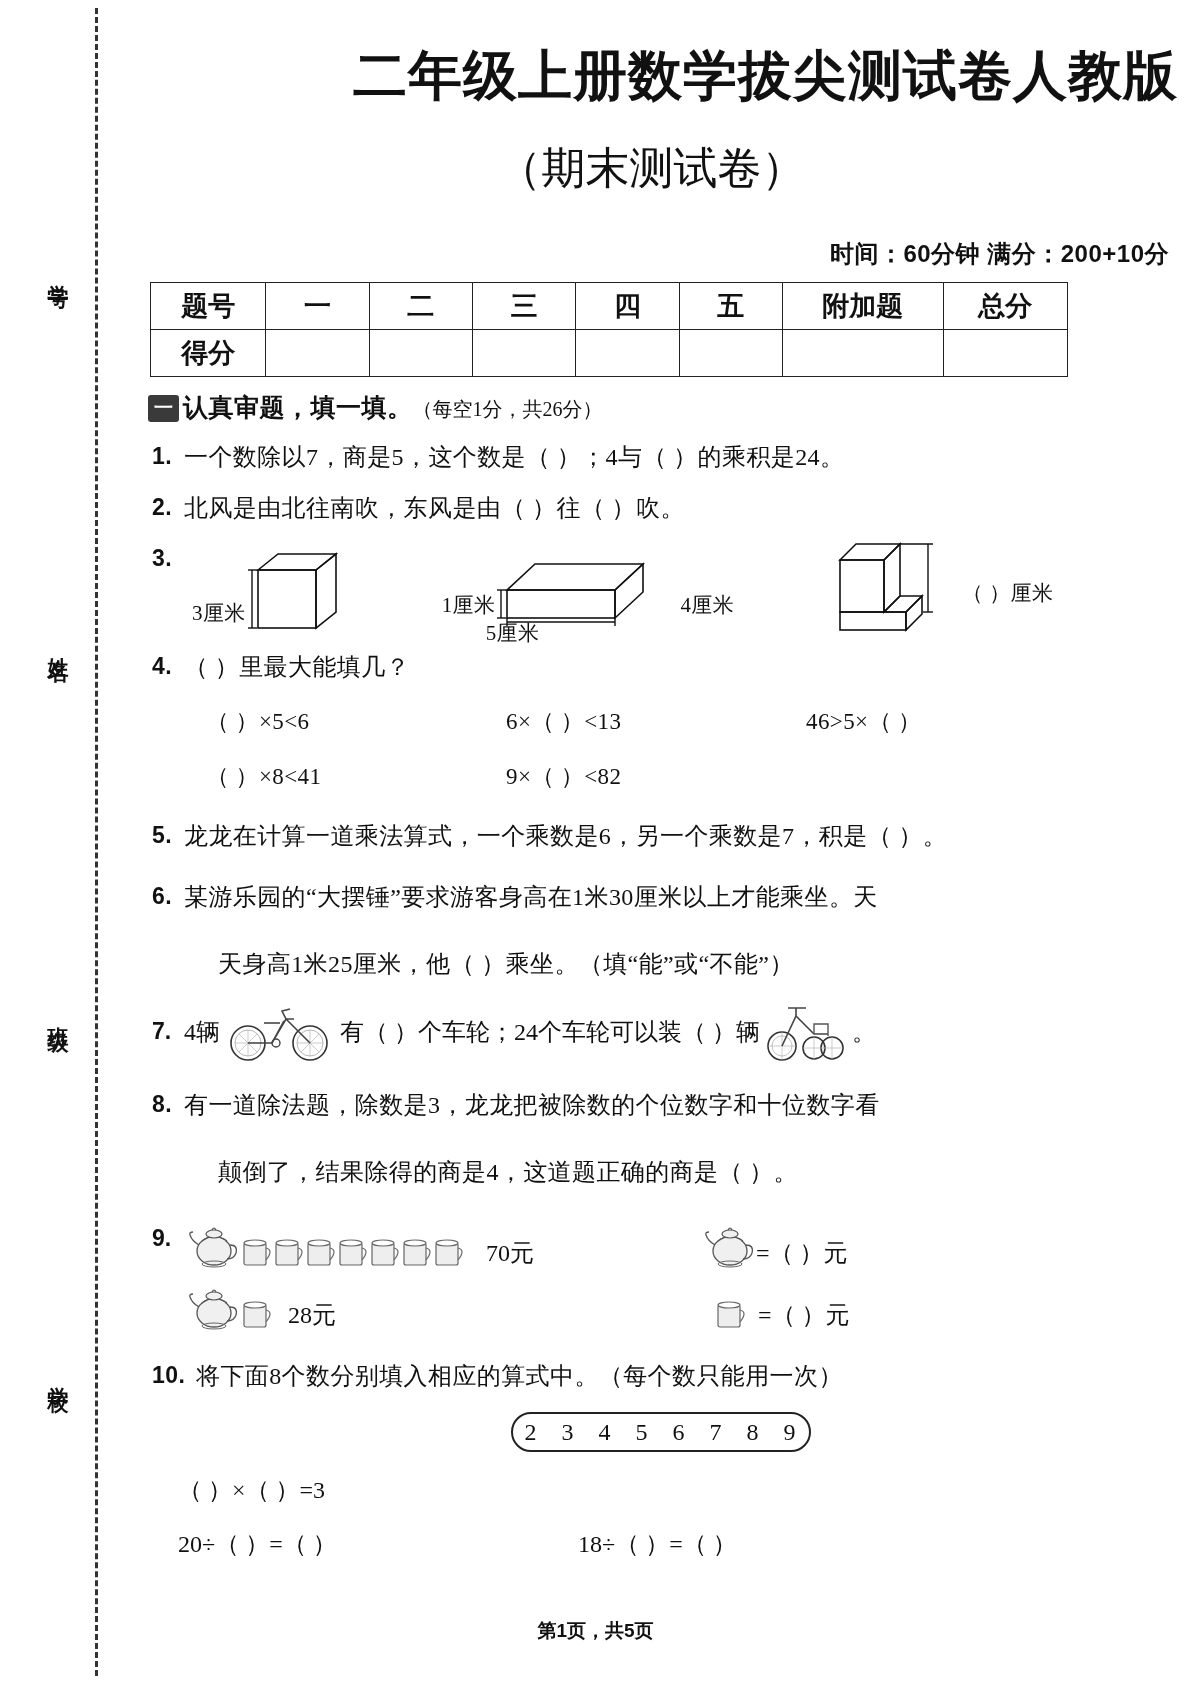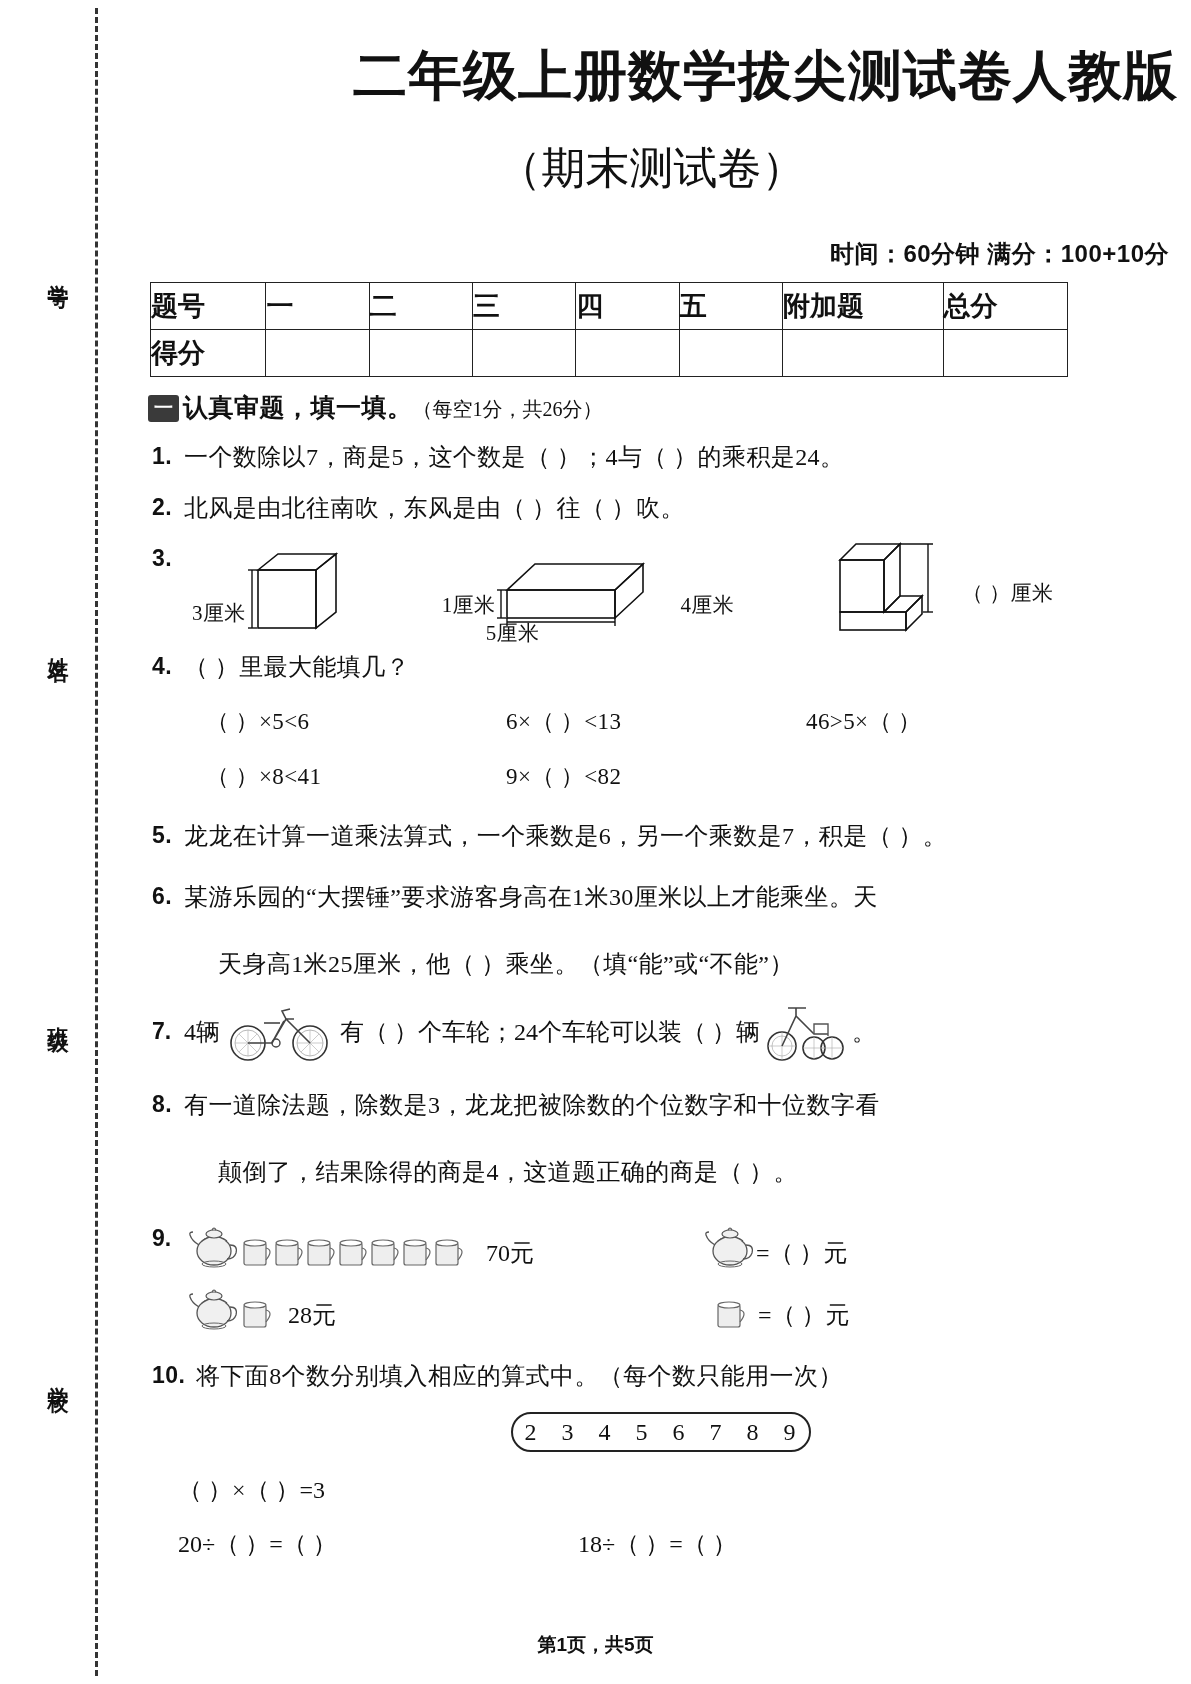--- a/index.html
+++ b/index.html
@@ -70,21 +70,21 @@
 
   table.score {
     margin: 12px 22px 0 20px;
     width: 918px;
     border-collapse: collapse;
     table-layout: fixed;
   }
   table.score td {
     border: 1.5px solid #222;
     height: 47px;
-    text-align: left;
+    text-align: center;
     vertical-align: middle;
     font-family: "Liberation Sans", "DejaVu Sans", sans-serif;
     font-weight: bold;
     font-size: 27px;
   }
   table.score td.lead { width: 115px; }
   table.score td.num  { width: 103px; }
   table.score td.extra{ width: 160px; }
   table.score td.total{ width: 124px; }
 
@@ -162,21 +162,21 @@
     border: 2px solid #222; border-radius: 20px;
     display: flex; align-items: center; justify-content: space-around;
     font-size: 24px; font-family: "Liberation Serif", serif;
     letter-spacing: 1px;
   }
   .eqrow { display: flex; margin-top: 22px; padding-left: 48px; font-size: 24px; }
   .eqrow > div { width: 400px; white-space: nowrap; }
 
   
   .footer {
-    position: absolute; left: 0; right: 0; bottom: 26px;
+    position: absolute; left: 0; right: 0; bottom: 40px;
     text-align: center;
     font-family: "Liberation Sans", "DejaVu Sans", sans-serif;
     font-weight: bold; font-size: 19px;
   }
 
   svg { display: block; }
 </style>
 </head>
 <body>
 
@@ -187,21 +187,21 @@
     <div class="vlabel l1">学号：</div>
     <div class="vlabel l2">姓名：</div>
     <div class="vlabel l3">班级：</div>
     <div class="vlabel l4">学校：</div>
   </div>
 
   <div class="body">
 
     <div class="title-main">二年级上册数学拔尖测试卷人教版</div>
     <div class="title-sub">（期末测试卷）</div>
-    <div class="meta-line">时间：60分钟  满分：100+10分</div>
+    <div class="meta-line">时间：60分钟  满分：200+10分</div>
 
     <table class="score">
       <tbody>
           <tr>
         <td class="lead">题号</td>
         <td class="num">一</td>
         <td class="num">二</td>
         <td class="num">三</td>
         <td class="num">四</td>
         <td class="num">五</td>

